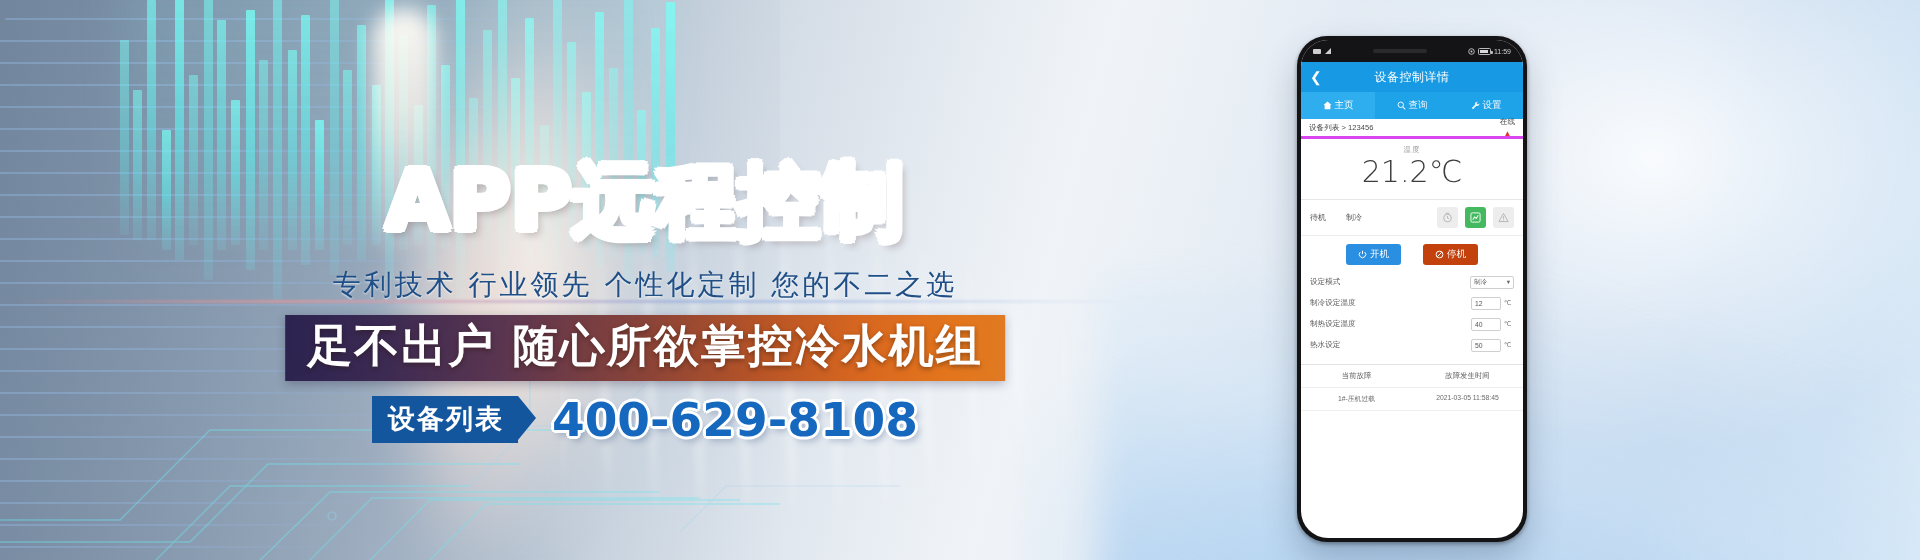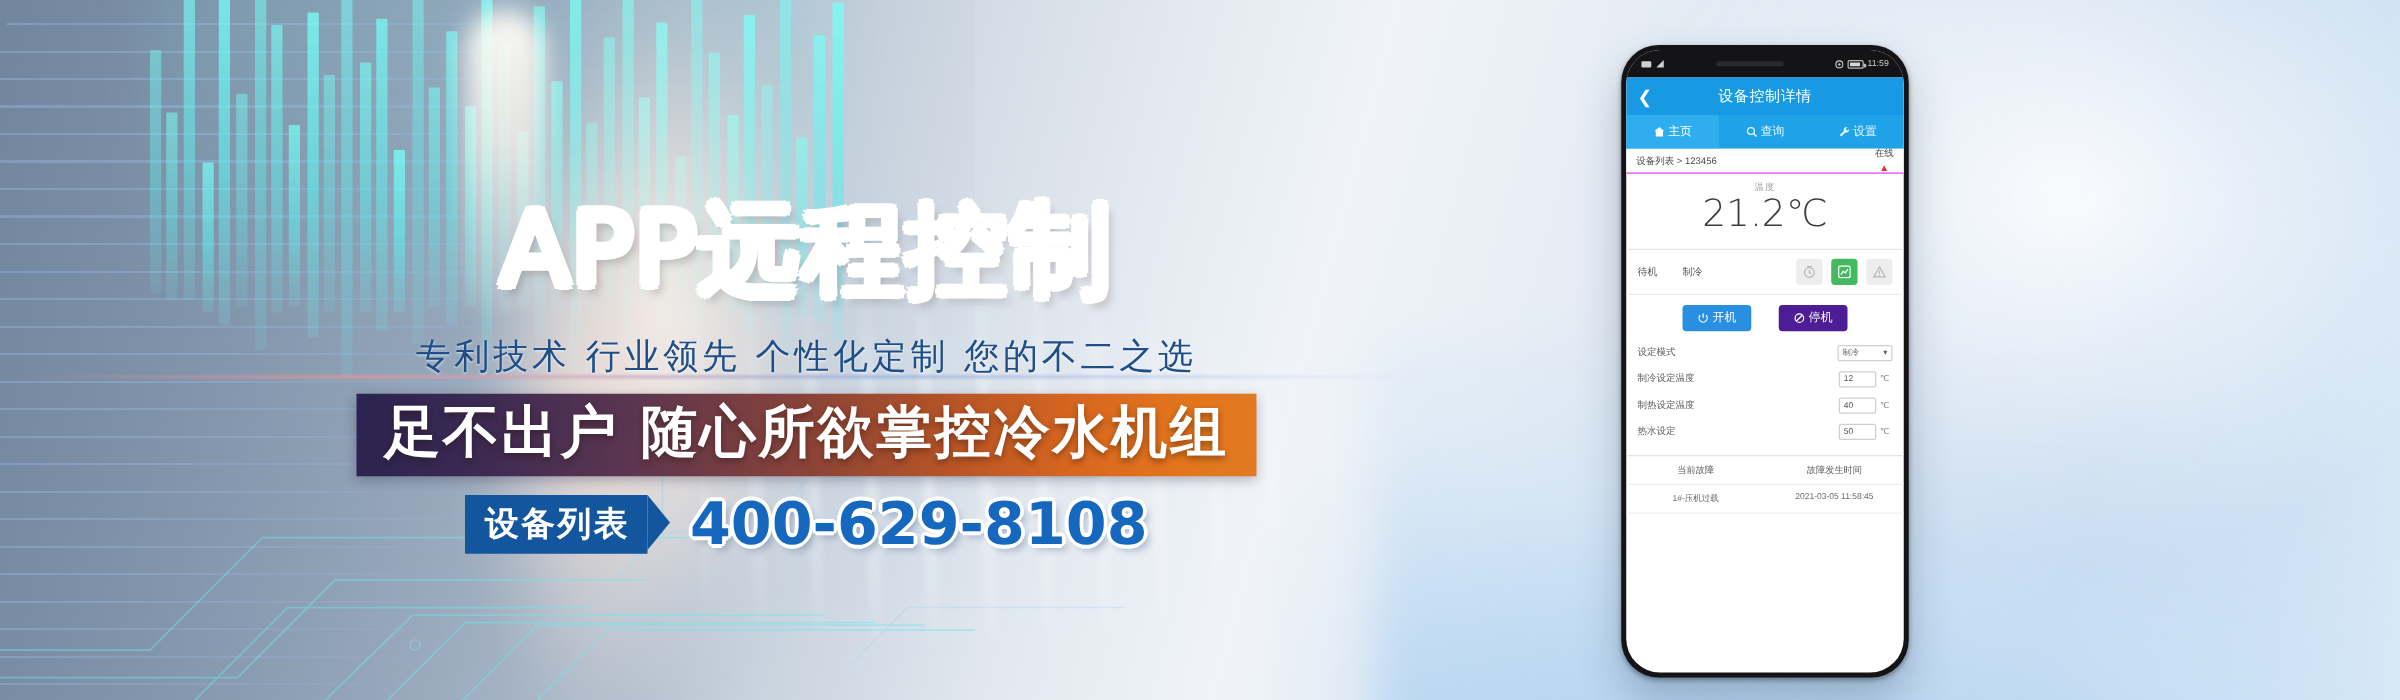--- a/index.html
+++ b/index.html
@@ -98,21 +98,21 @@
     filter: blur(1px);
   }
 
   
   .copy {
     position: absolute; left: 0; top: 0; width: 1290px; height: 560px;
   }
 
   .headline {
     position: absolute; top: 160px; width: 1290px; text-align: center;
-    font-size: 82px; font-weight: normal; letter-spacing: 1px;
+    font-size: 82px; font-weight: bold; letter-spacing: 1px;
     color: #e60012;
     font-family: "DejaVu Sans", "Liberation Sans", sans-serif;
     line-height: 1;
     text-shadow:
       -3px -3px 0 #fff,  3px -3px 0 #fff, -3px 3px 0 #fff, 3px 3px 0 #fff,
       -4px 0 0 #fff, 4px 0 0 #fff, 0 -4px 0 #fff, 0 4px 0 #fff,
       5px 6px 7px rgba(90,60,60,0.28);
   }
   .headline .grad {
     background: linear-gradient(180deg,#f2231b 0%, #e2000f 46%, #b20b12 100%);
@@ -207,21 +207,21 @@
   .tab {
     flex: 1; display: flex; align-items: center; justify-content: center; gap: 3px;
     color: #eaf7ff; font-size: 9.5px;
   }
   .tab.active { background: #2eaeee; color: #ffffff; }
   .tab svg { display: block; }
 
   .crumbbar {
     display: flex; align-items: center; justify-content: space-between;
     padding: 0 8px; height: 20px; font-size: 7.6px; color: #4a4a4a;
-    border-bottom: 1px solid #d946ef; background: #fff; flex: 0 0 auto;
+    border-bottom: 3px solid #d946ef; background: #fff; flex: 0 0 auto;
   }
   .crumb-status { display: flex; align-items: center; gap: 2px; color: #4a4a4a; flex-direction: column; }
   .warn-tri { color: #e3342f; font-size: 8px; }
 
   .tempbox {
     padding: 6px 0 10px; text-align: center; border-bottom: 1px solid #e6e6e6; flex: 0 0 auto;
   }
   .temp-label { font-size: 7.4px; color: #9a9a9a; letter-spacing: 1px; }
   .temp-value { font-size: 30px; color: #3c3c3c; font-weight: 300; line-height: 1.12; font-family: "DejaVu Sans", "Liberation Sans", sans-serif; }
 
@@ -236,21 +236,21 @@
     display: flex; align-items: center; justify-content: center;
   }
   .ibtn.green { background: #44b95f; }
 
   .btnrow { display: flex; justify-content: center; gap: 22px; padding: 8px 0 7px; flex: 0 0 auto; }
   .pbtn {
     border-radius: 3px; color: #fff; font-size: 9.5px; padding: 4px 12px;
     display: flex; align-items: center; gap: 3px;
   }
   .pbtn.blue { background: #2a8fe0; }
-  .pbtn.green { background: #4c1d95; }
+  .pbtn.green { background: #c2410c; }
 
   .formlist { padding: 0 9px; flex: 0 0 auto; }
   .frow {
     display: flex; align-items: center; justify-content: space-between;
     height: 21px; font-size: 7.6px; color: #5a5a5a;
   }
   .fctl { display: flex; align-items: center; gap: 3px; }
   .fsel {
     width: 44px; height: 13px; border: 1px solid #cfcfcf; border-radius: 2px;
     font-size: 6.6px; color: #666; display: flex; align-items: center;

